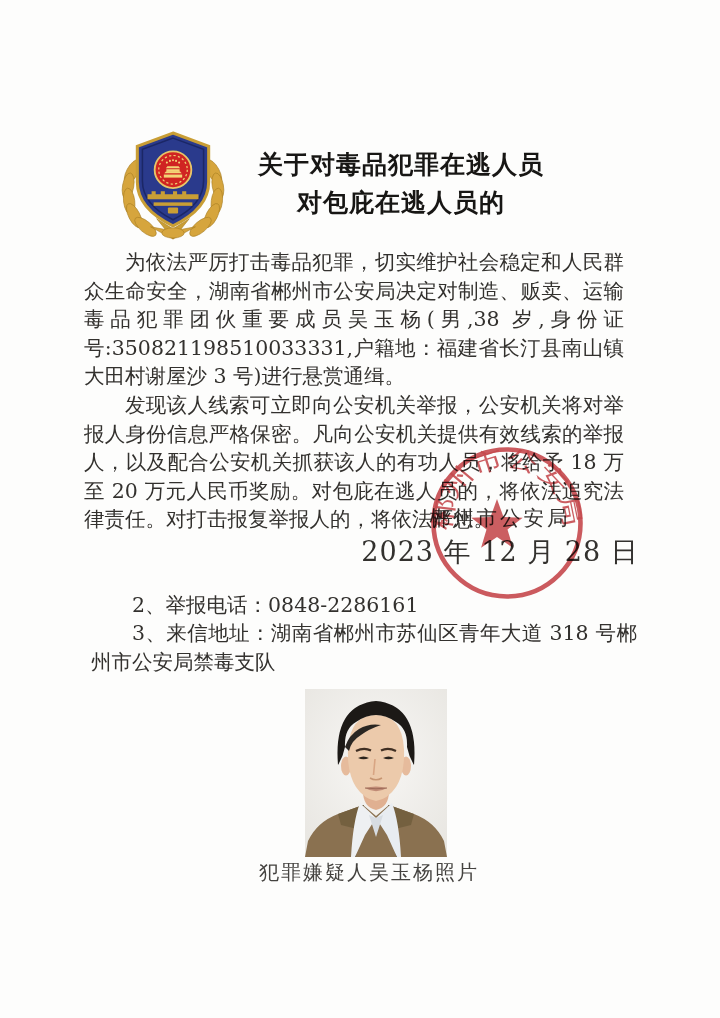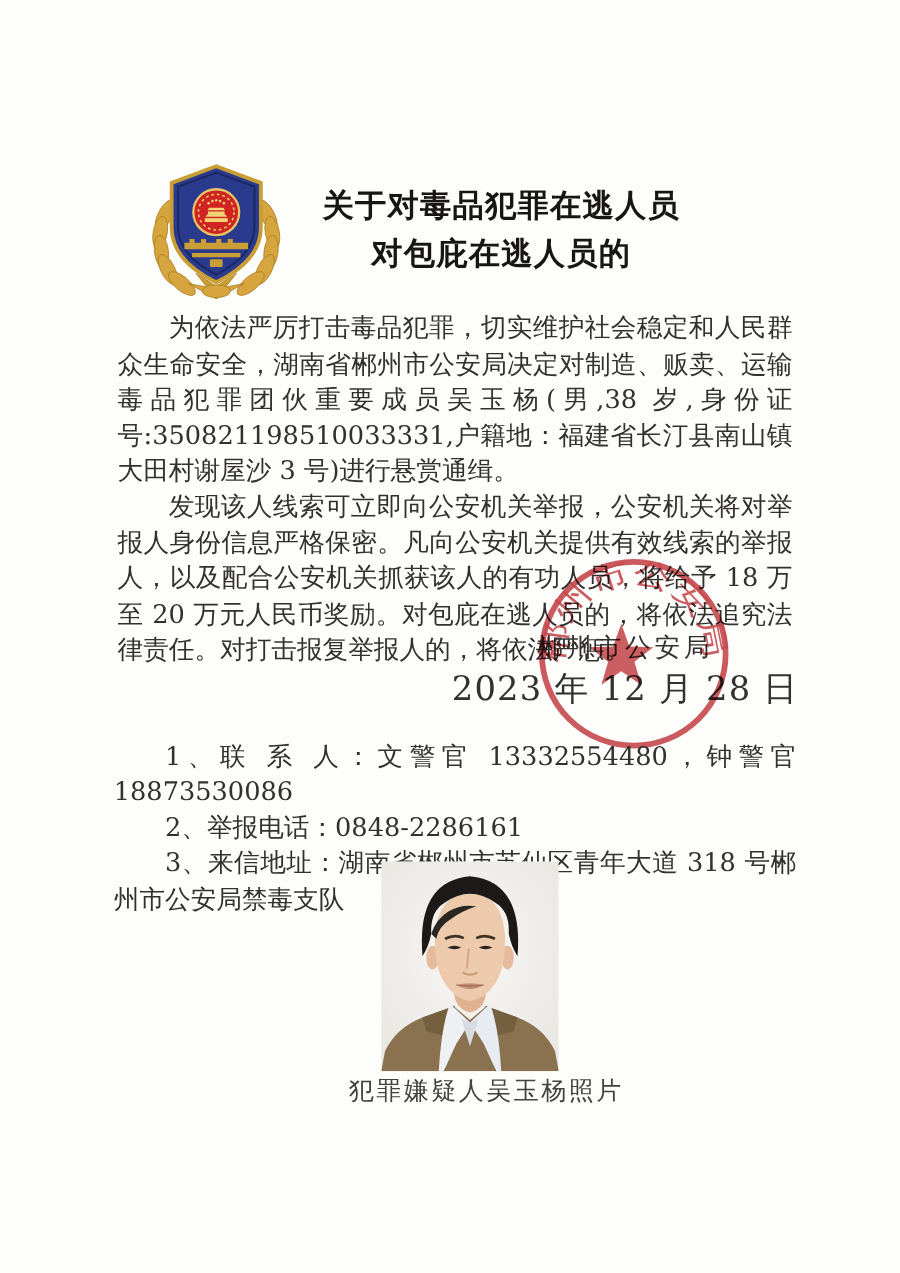--- a/index.html
+++ b/index.html
@@ -9,41 +9,41 @@
   }
   
   .badge{position:absolute;left:120px;top:124px;width:106px;height:118px;}
   
   .title{
     position:absolute;left:243px;top:146px;width:316px;text-align:center;
     font-weight:bold;color:#171614;font-size:25px;line-height:38px;letter-spacing:1px;
   }
   
   .body-text{
-    position:absolute;left:94px;top:248px;width:540px;
+    position:absolute;left:84px;top:248px;width:540px;
     font-size:20.5px;line-height:28.6px;text-align:justify;text-justify:inter-character;
     color:#33312e;
   }
   .body-text p{margin:0;text-indent:2em;}
   
   .sig-block{position:absolute;left:339px;top:503px;width:322px;text-align:center;color:#33312e;}
   .sig-issuer{font-size:20.5px;letter-spacing:3px;line-height:30px;}
   .sig-date{font-size:27px;letter-spacing:1px;line-height:30px;margin-top:4px;}
   
   .seal{position:absolute;left:426px;top:442px;width:162px;height:162px;mix-blend-mode:multiply;opacity:.93;}
   
   .contacts{
     position:absolute;left:91px;top:591px;width:546px;
     font-size:20.5px;line-height:28.4px;color:#33312e;text-align:justify;
   }
   .contacts p{margin:0;text-indent:2em;}
   
   .photo{position:absolute;left:305px;top:689px;width:142px;height:168px;}
   .caption{
-    position:absolute;left:259px;top:859px;width:240px;text-align:right;
+    position:absolute;left:259px;top:859px;width:240px;text-align:left;
     font-size:20px;letter-spacing:2px;color:#44423f;
   }
 </style>
 </head>
 <body>
 
 <div class="page">
 
   <svg class="badge" viewBox="0 0 104 114" aria-hidden="true">
     <g fill="#d6a53d" stroke="#a97f24" stroke-width="0.6">
@@ -103,21 +103,20 @@
     <defs>
       <path id="sealArc" d="M 25.9 90.7 A 56 56 0 1 1 136.1 90.7" fill="none"></path>
     </defs>
     <text font-size="24" fill="#c23a3f" opacity="0.88" font-family="'DejaVu Serif','Liberation Serif',serif">
       <textPath href="#sealArc" startOffset="2" textLength="188" lengthAdjust="spacingAndGlyphs">郴州市公安局</textPath>
     </text>
     <polygon points="71,57 77.5,75.1 96.7,75.7 81.5,87.4 86.9,105.8 71,95 55.1,105.8 60.5,87.4 45.3,75.7 64.5,75.1" fill="#c23a3f" opacity="0.88"></polygon>
   </svg>
 
   <div class="contacts">
-    <p>1、联 系 人：文警官 13332554480，钟警官 18873530086</p>
     <p>2、举报电话：0848-2286161</p>
     <p>3、来信地址：湖南省郴州市苏仙区青年大道 318 号郴州市公安局禁毒支队</p>
   </div>
 
   <svg class="photo" viewBox="0 0 142 168" aria-hidden="true">
     <defs>
       <radialGradient id="pbg" cx="50%" cy="42%" r="75%">
         <stop offset="0%" stop-color="#f8f7f5"></stop>
         <stop offset="100%" stop-color="#e7e5e0"></stop>
       </radialGradient>

